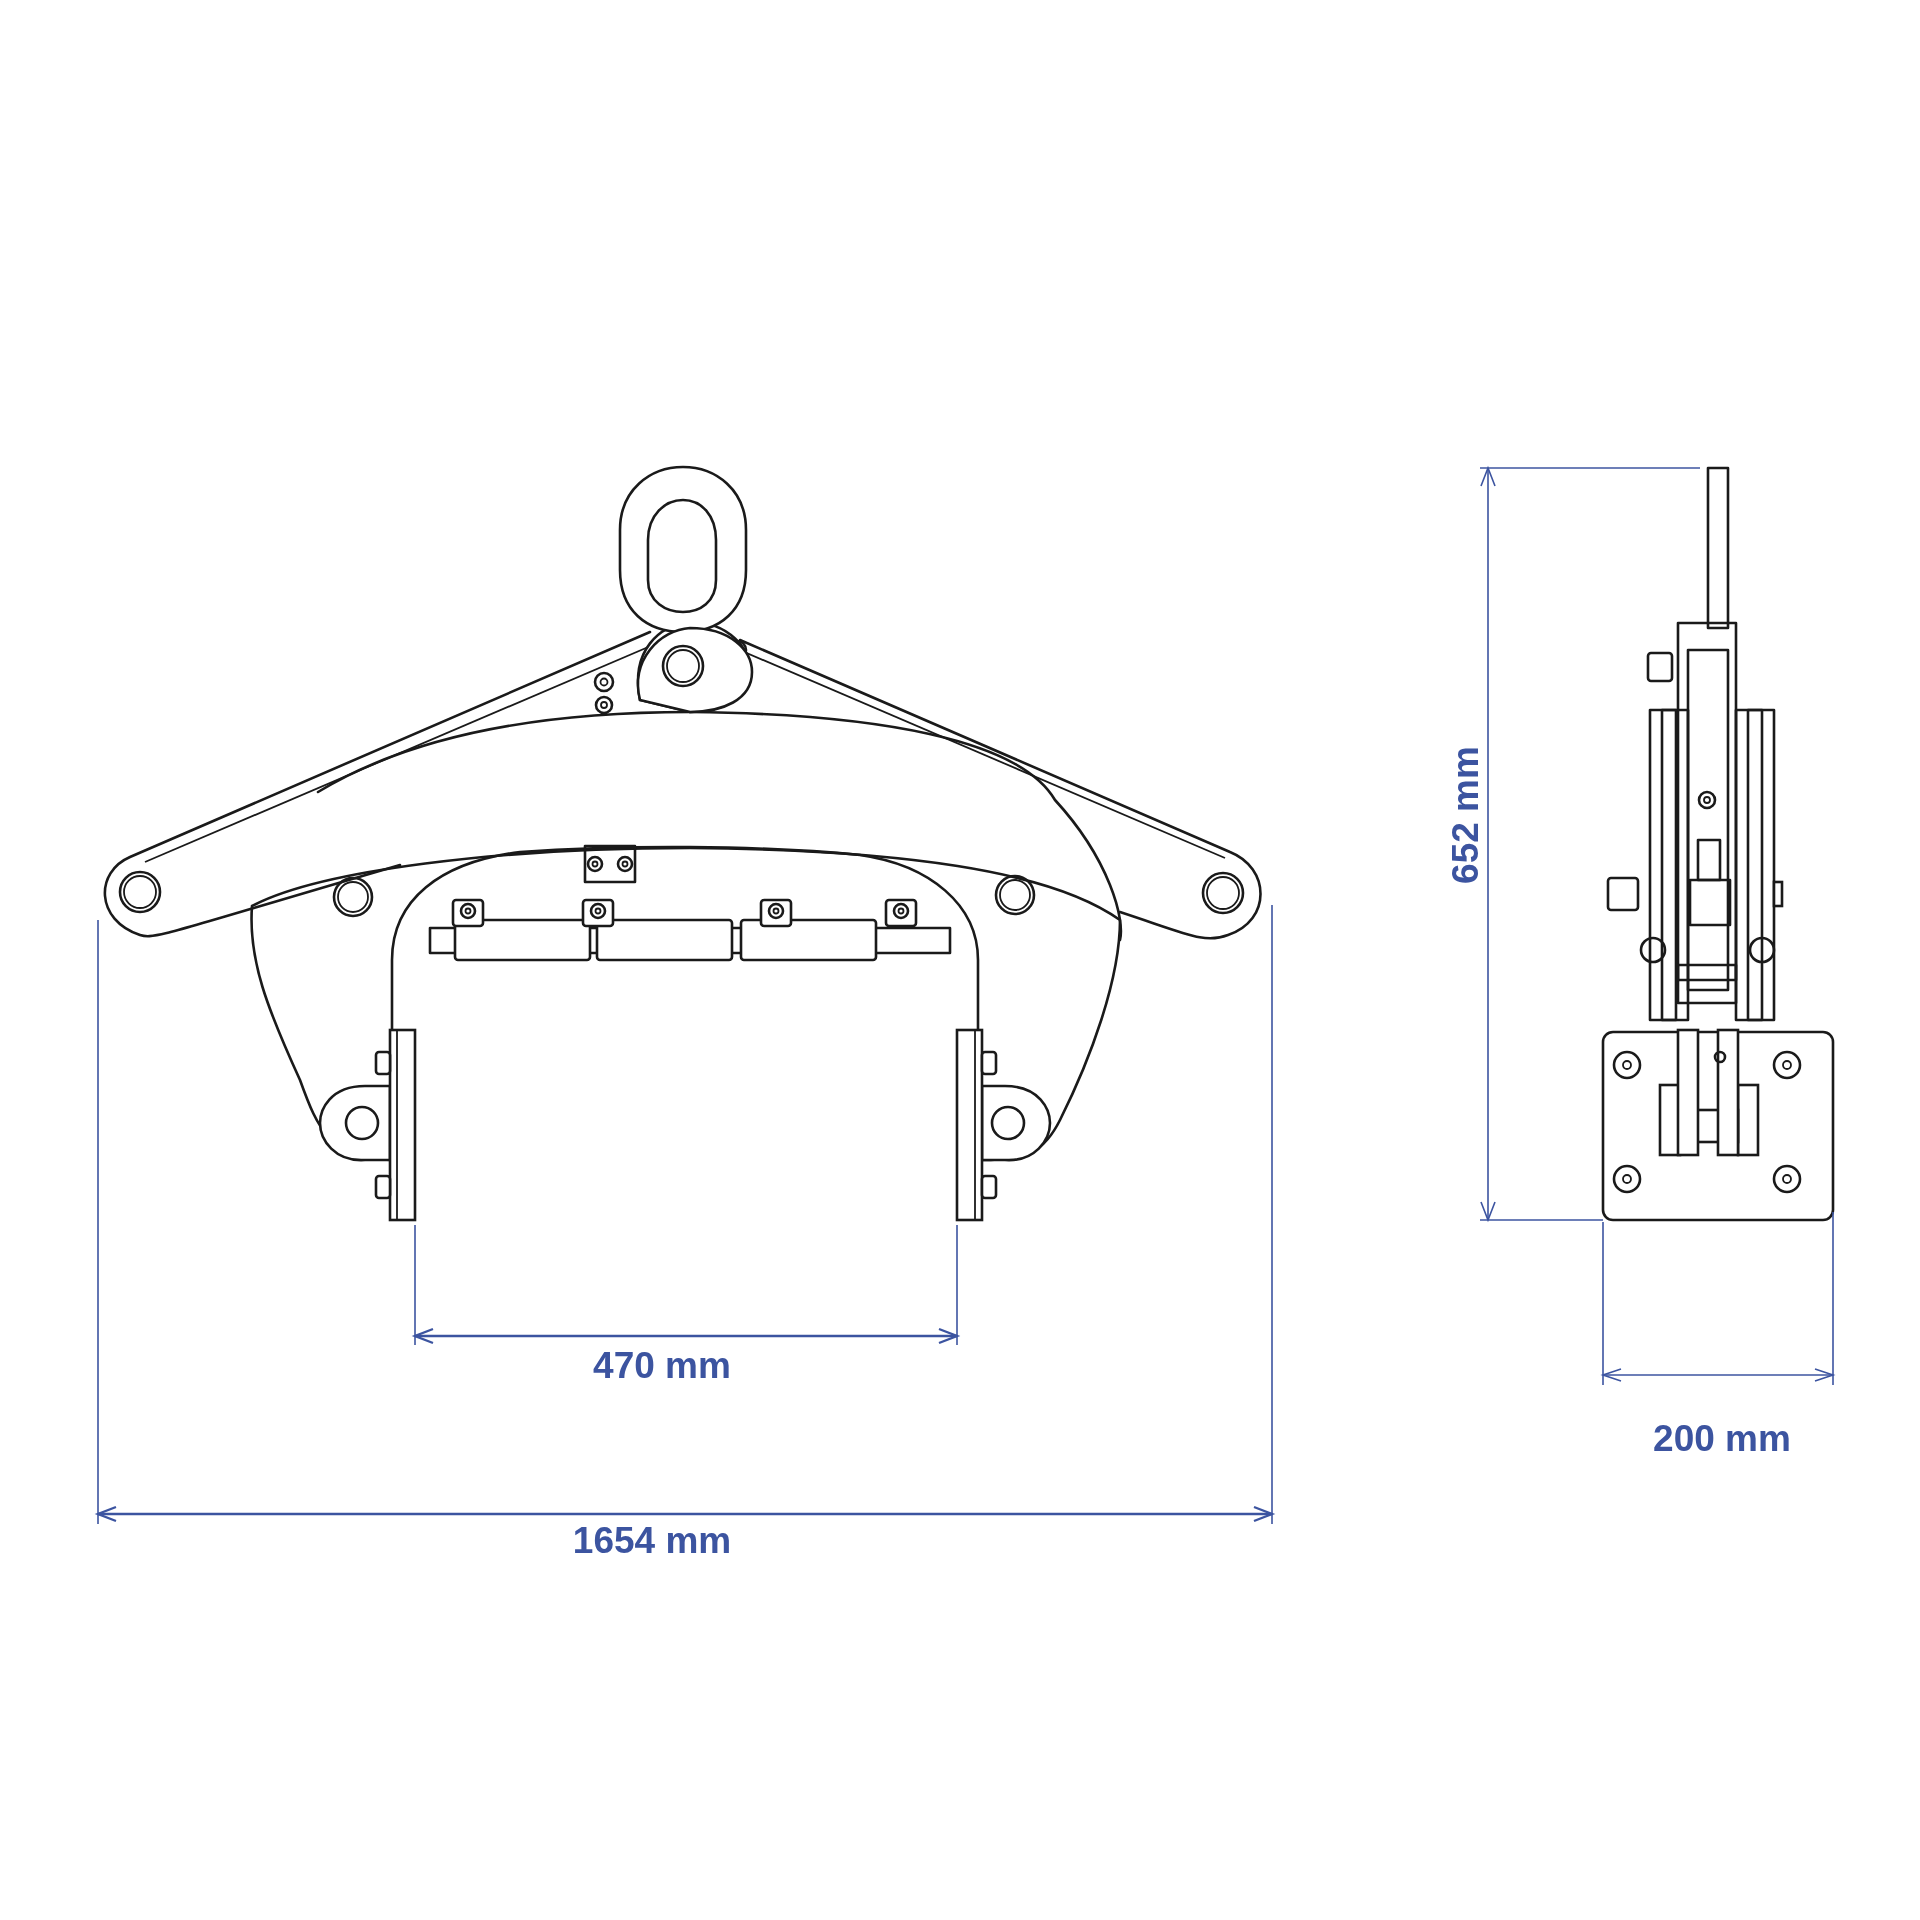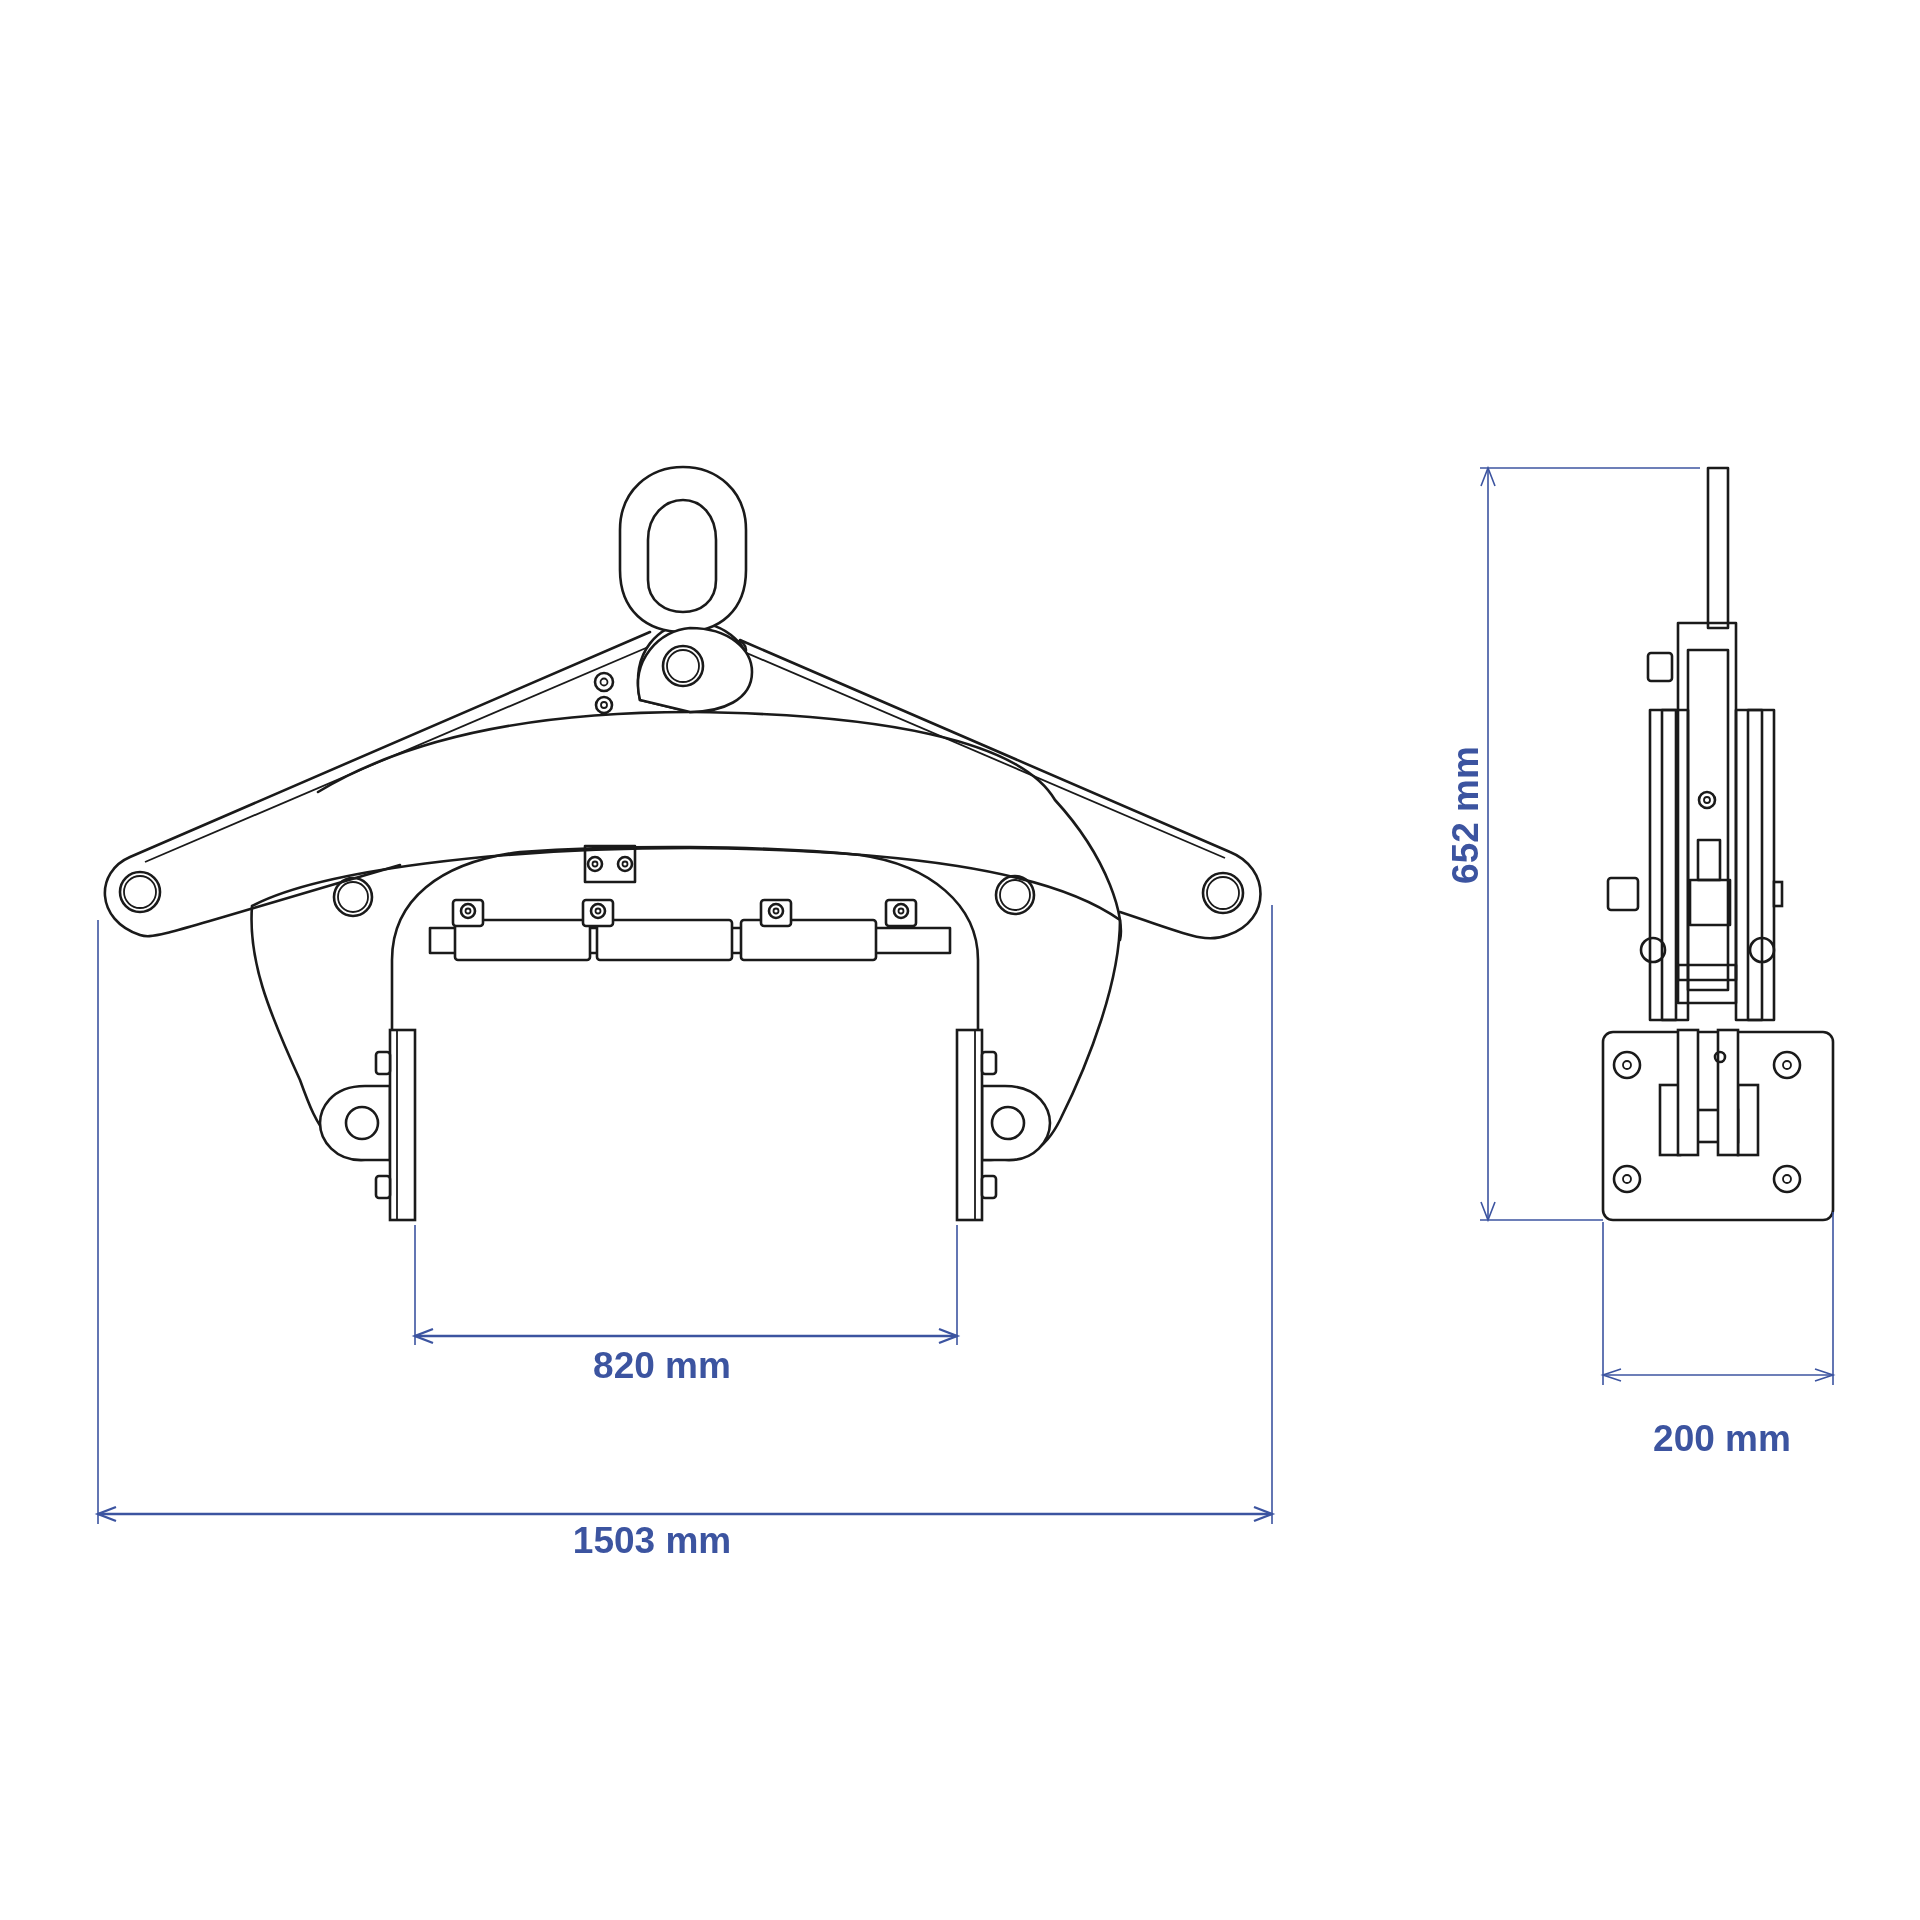--- a/index.html
+++ b/index.html
@@ -180,16 +180,16 @@
   </g>
   <g>
     <line class="dim-thin" x1="1603" y1="1222" x2="1603" y2="1385"></line>
     <line class="dim-thin" x1="1833" y1="1212" x2="1833" y2="1385"></line>
     <line class="dim-thin" x1="1603" y1="1375" x2="1833" y2="1375"></line>
     <path class="dim-thin" d="M 1621 1369 L 1603 1375 L 1621 1381"></path>
     <path class="dim-thin" d="M 1815 1369 L 1833 1375 L 1815 1381"></path>
   </g>
 </svg>
 
-<div class="dim-label" style="left:662px; top:1366px;">820 mm</div>
-<div class="dim-label" style="left:652px; top:1541px;">1503 mm</div>
+<div class="dim-label" style="left:662px; top:1366px;">470 mm</div>
+<div class="dim-label" style="left:652px; top:1541px;">1654 mm</div>
 <div class="dim-label vertical" style="left:1466px; top:815px;">652 mm</div>
 <div class="dim-label" style="left:1722px; top:1439px;">200 mm</div>
 
 </body></html>

